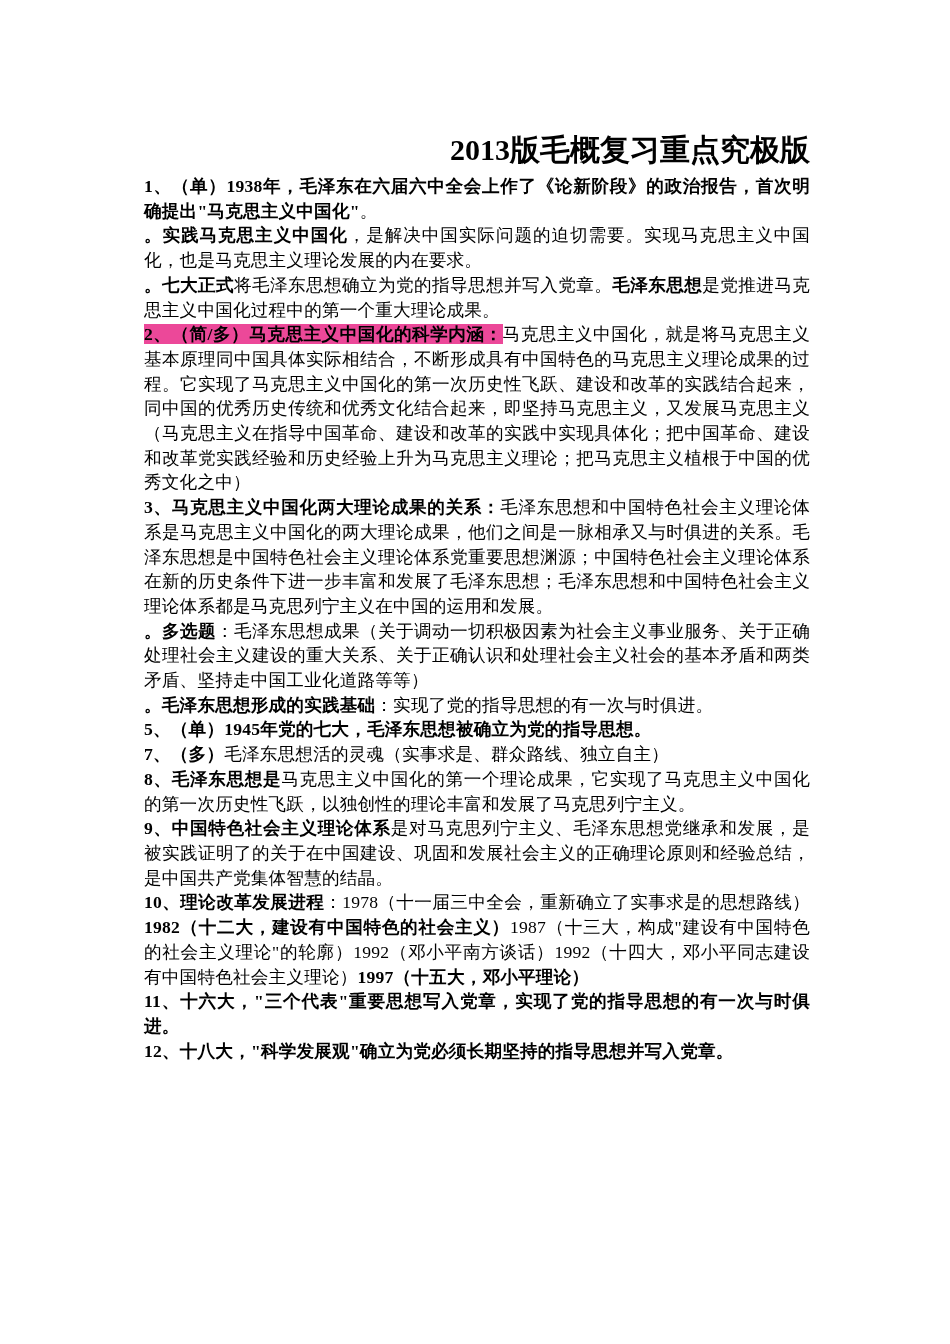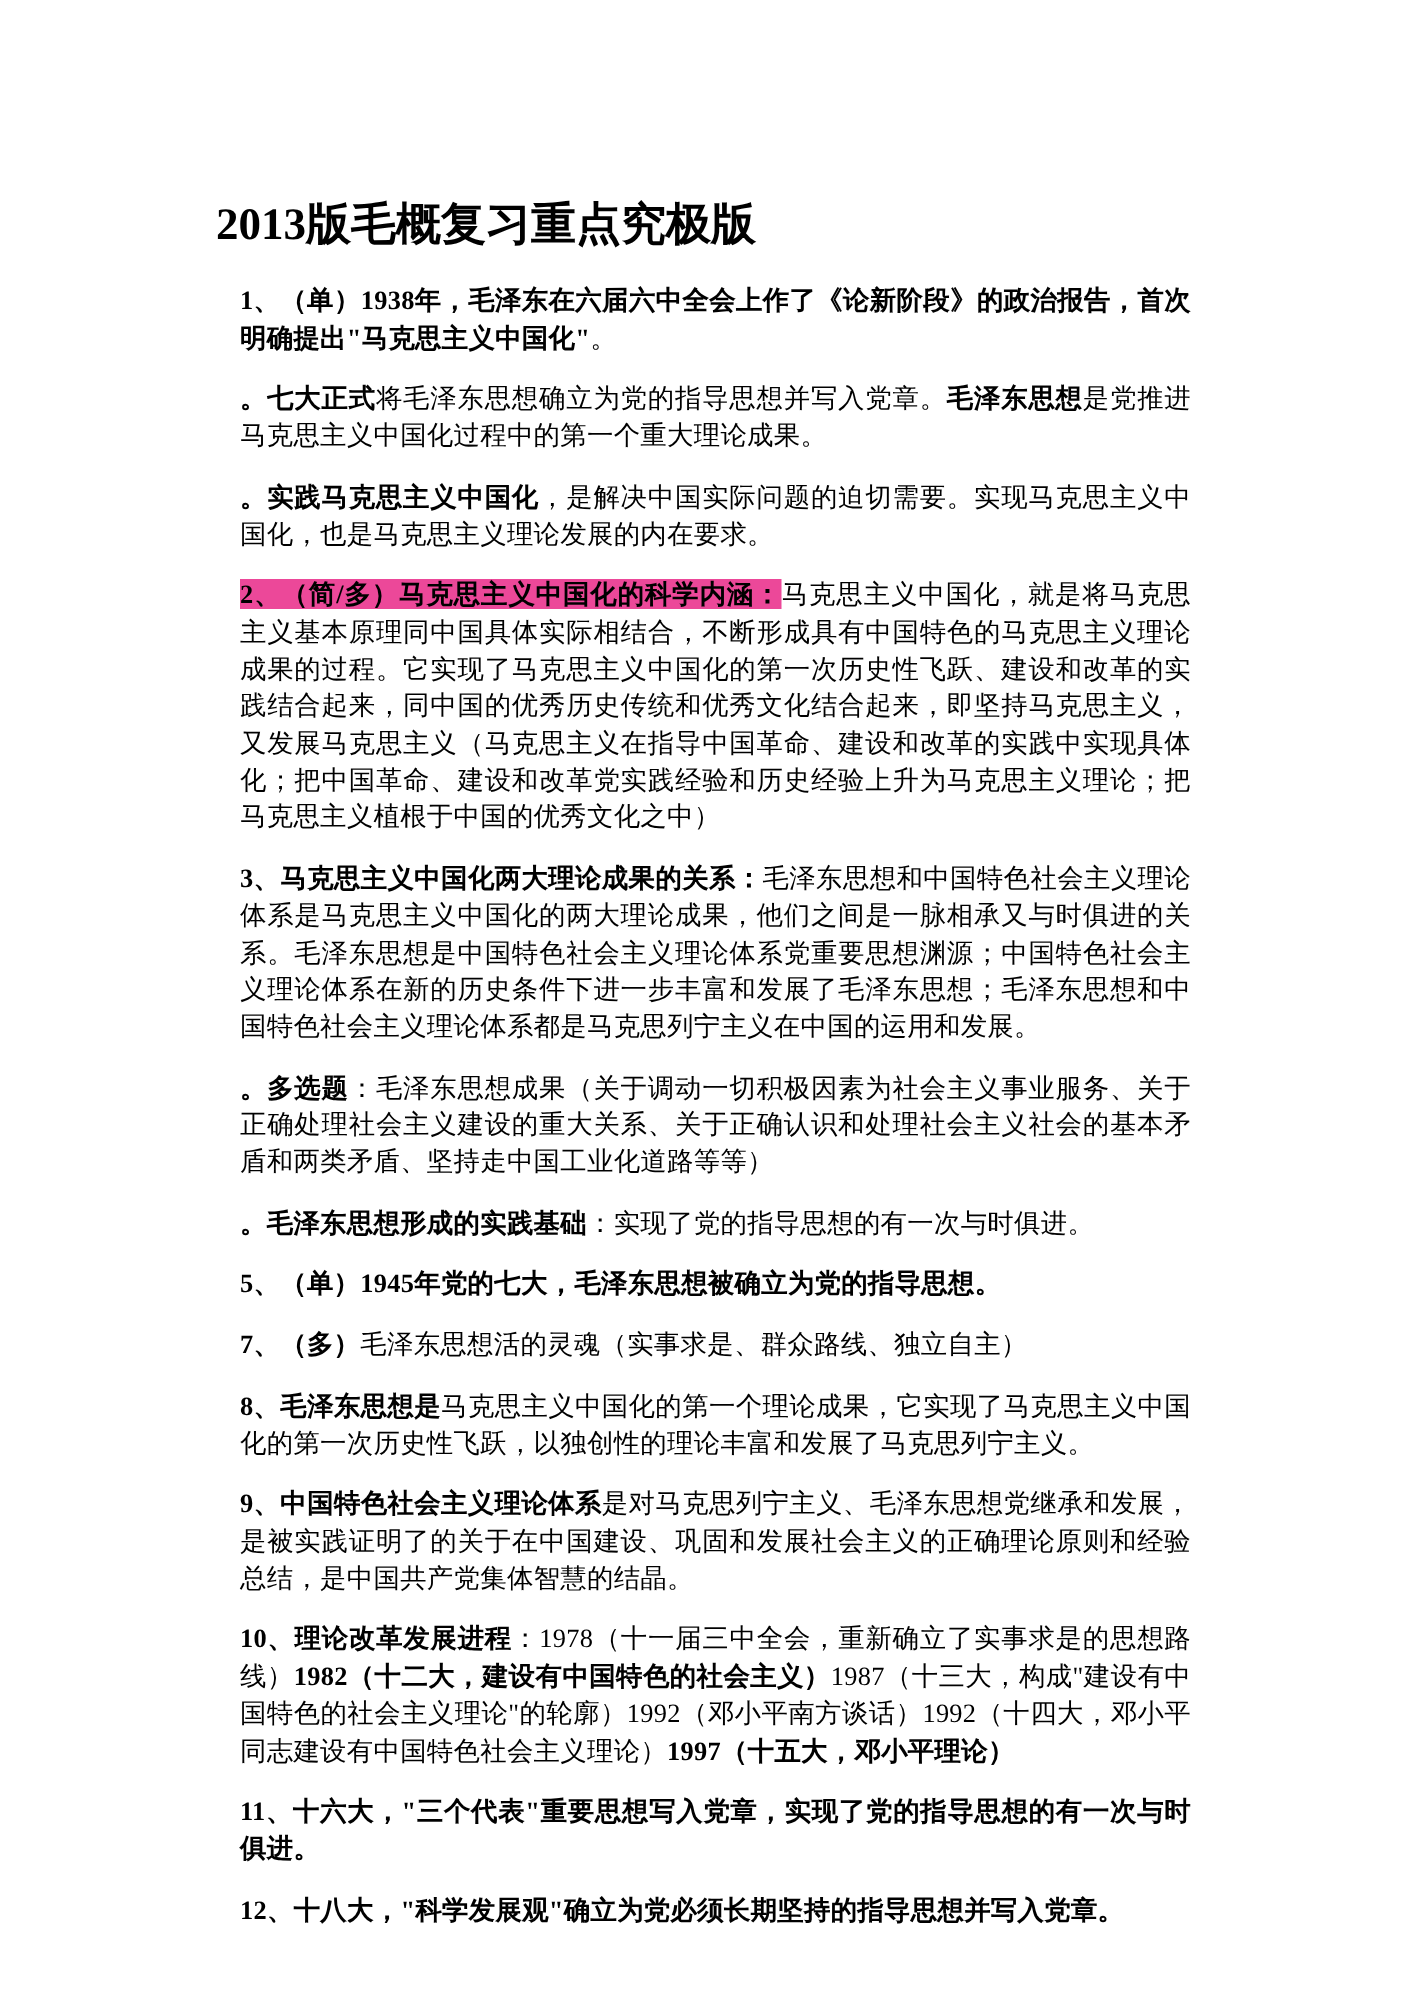--- a/index.html
+++ b/index.html
@@ -1,34 +1,34 @@
 <!DOCTYPE html>
 <html><head>
 <meta charset="utf-8">
 <style>
   html, body { margin: 0; padding: 0; background: #ffffff; }
   body { width: 950px; height: 1344px; position: relative; overflow: hidden;
          font-family: "Liberation Serif", "DejaVu Serif", serif; color: #000; }
   .page { position: absolute; left: 144px; top: 128px; width: 666px; }
-  .title { text-align: left; font-weight: bold; font-size: 30px; line-height: 44px; margin: 0 0 2px 0; }
-  .para { font-size: 17.6px; line-height: 24.7px; margin: 16px; text-align: justify; text-align-last: left; letter-spacing: 0.2px; }
+  .title { text-align: right; font-weight: bold; font-size: 30px; line-height: 44px; margin: 0 0 2px 0; }
+  .para { font-size: 17.6px; line-height: 24.7px; margin: 0; text-align: justify; text-align-last: left; letter-spacing: 0.2px; }
   .b { font-weight: bold; }
   .hl { background: #ec4899; }
 </style>
 </head>
 <body>
 
 <div class="page">
   <h1 class="title">2013版毛概复习重点究极版</h1>
 
   <p class="para"><span class="b">1、（单）1938年，毛泽东在六届六中全会上作了《论新阶段》的政治报告，首次明确提出"马克思主义中国化"</span><span>。</span></p>
 
+  <p class="para"><span class="b">。实践马克思主义中国化</span><span>，是解决中国实际问题的迫切需要。实现马克思主义中国化，也是马克思主义理论发展的内在要求。</span></p>
+
   <p class="para"><span class="b">。七大正式</span><span>将毛泽东思想确立为党的指导思想并写入党章。</span><span class="b">毛泽东思想</span><span>是党推进马克思主义中国化过程中的第一个重大理论成果。</span></p>
-
-  <p class="para"><span class="b">。实践马克思主义中国化</span><span>，是解决中国实际问题的迫切需要。实现马克思主义中国化，也是马克思主义理论发展的内在要求。</span></p>
 
   <p class="para"><span class="b hl">2、（简/多）马克思主义中国化的科学内涵：</span><span>马克思主义中国化，就是将马克思主义基本原理同中国具体实际相结合，不断形成具有中国特色的马克思主义理论成果的过程。它实现了马克思主义中国化的第一次历史性飞跃、建设和改革的实践结合起来，同中国的优秀历史传统和优秀文化结合起来，即坚持马克思主义，又发展马克思主义（马克思主义在指导中国革命、建设和改革的实践中实现具体化；把中国革命、建设和改革党实践经验和历史经验上升为马克思主义理论；把马克思主义植根于中国的优秀文化之中）</span></p>
 
   <p class="para"><span class="b">3、马克思主义中国化两大理论成果的关系：</span><span>毛泽东思想和中国特色社会主义理论体系是马克思主义中国化的两大理论成果，他们之间是一脉相承又与时俱进的关系。毛泽东思想是中国特色社会主义理论体系党重要思想渊源；中国特色社会主义理论体系在新的历史条件下进一步丰富和发展了毛泽东思想；毛泽东思想和中国特色社会主义理论体系都是马克思列宁主义在中国的运用和发展。</span></p>
 
   <p class="para"><span class="b">。多选题</span><span>：毛泽东思想成果（关于调动一切积极因素为社会主义事业服务、关于正确处理社会主义建设的重大关系、关于正确认识和处理社会主义社会的基本矛盾和两类矛盾、坚持走中国工业化道路等等）</span></p>
 
 
   <p class="para"><span class="b">。毛泽东思想形成的实践基础</span><span>：实现了党的指导思想的有一次与时俱进。</span></p>
 

